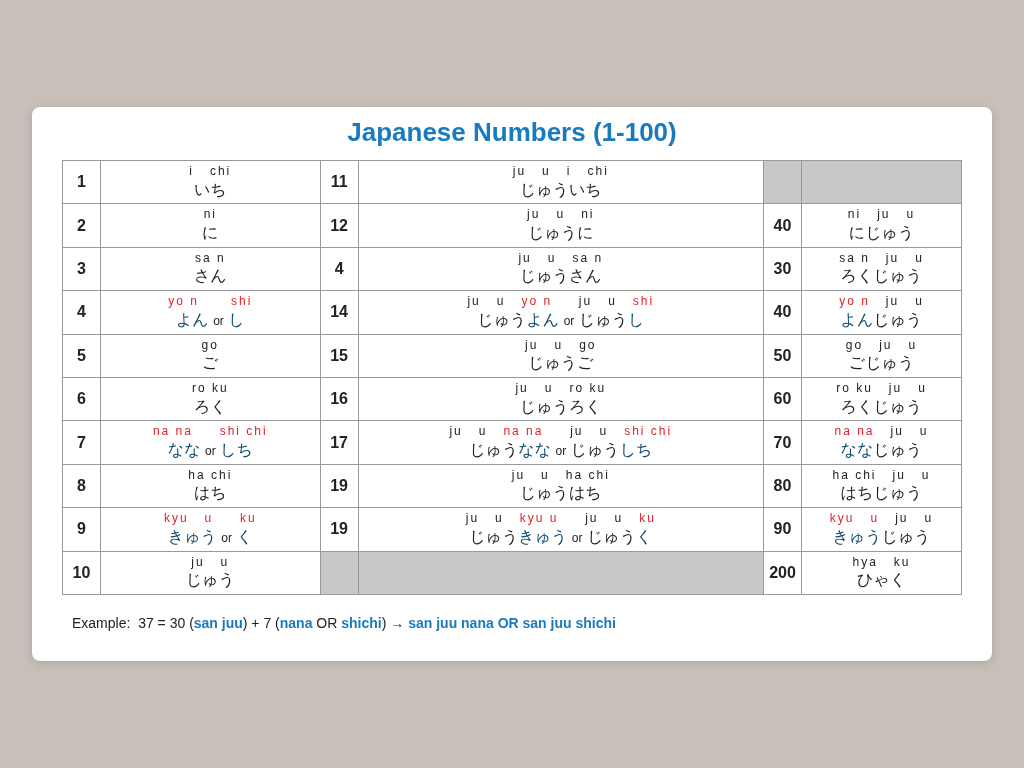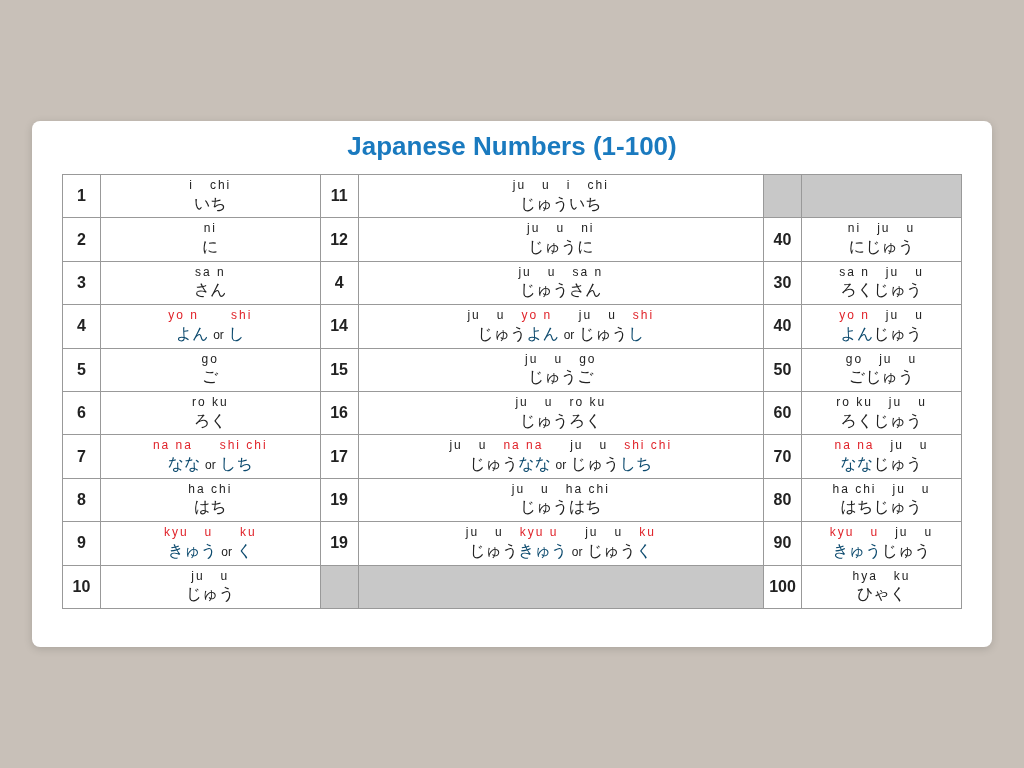--- a/index.html
+++ b/index.html
@@ -310,26 +310,29 @@
       <tr>
         <td class="num-cell">10</td>
         <td class="reading-cell">
           <div class="reading-block">
             <div class="romaji">ju &nbsp; u</div>
             <div class="kana">じゅう</div>
           </div>
         </td>
         <td class="gray-cell"></td>
         <td class="gray-cell"></td>
-        <td class="num-cell">100</td>
+        <td class="num-cell">200</td>
         <td class="reading-cell">
           <div class="reading-block">
             <div class="romaji">hya &nbsp; ku</div>
             <div class="kana">ひゃく</div>
           </div>
         </td>
       </tr>
     </tbody>
   </table>
 
   <div class="example-section">
+    <div>
+      Example:&nbsp; 37 = 30 (<span class="blue">san juu</span>) + 7 (<span class="blue">nana</span> OR <span class="blue">shichi</span>)  →  <span class="blue">san juu nana OR san juu shichi</span>
+    </div>
   </div>
 </div>
 
 </body></html>

